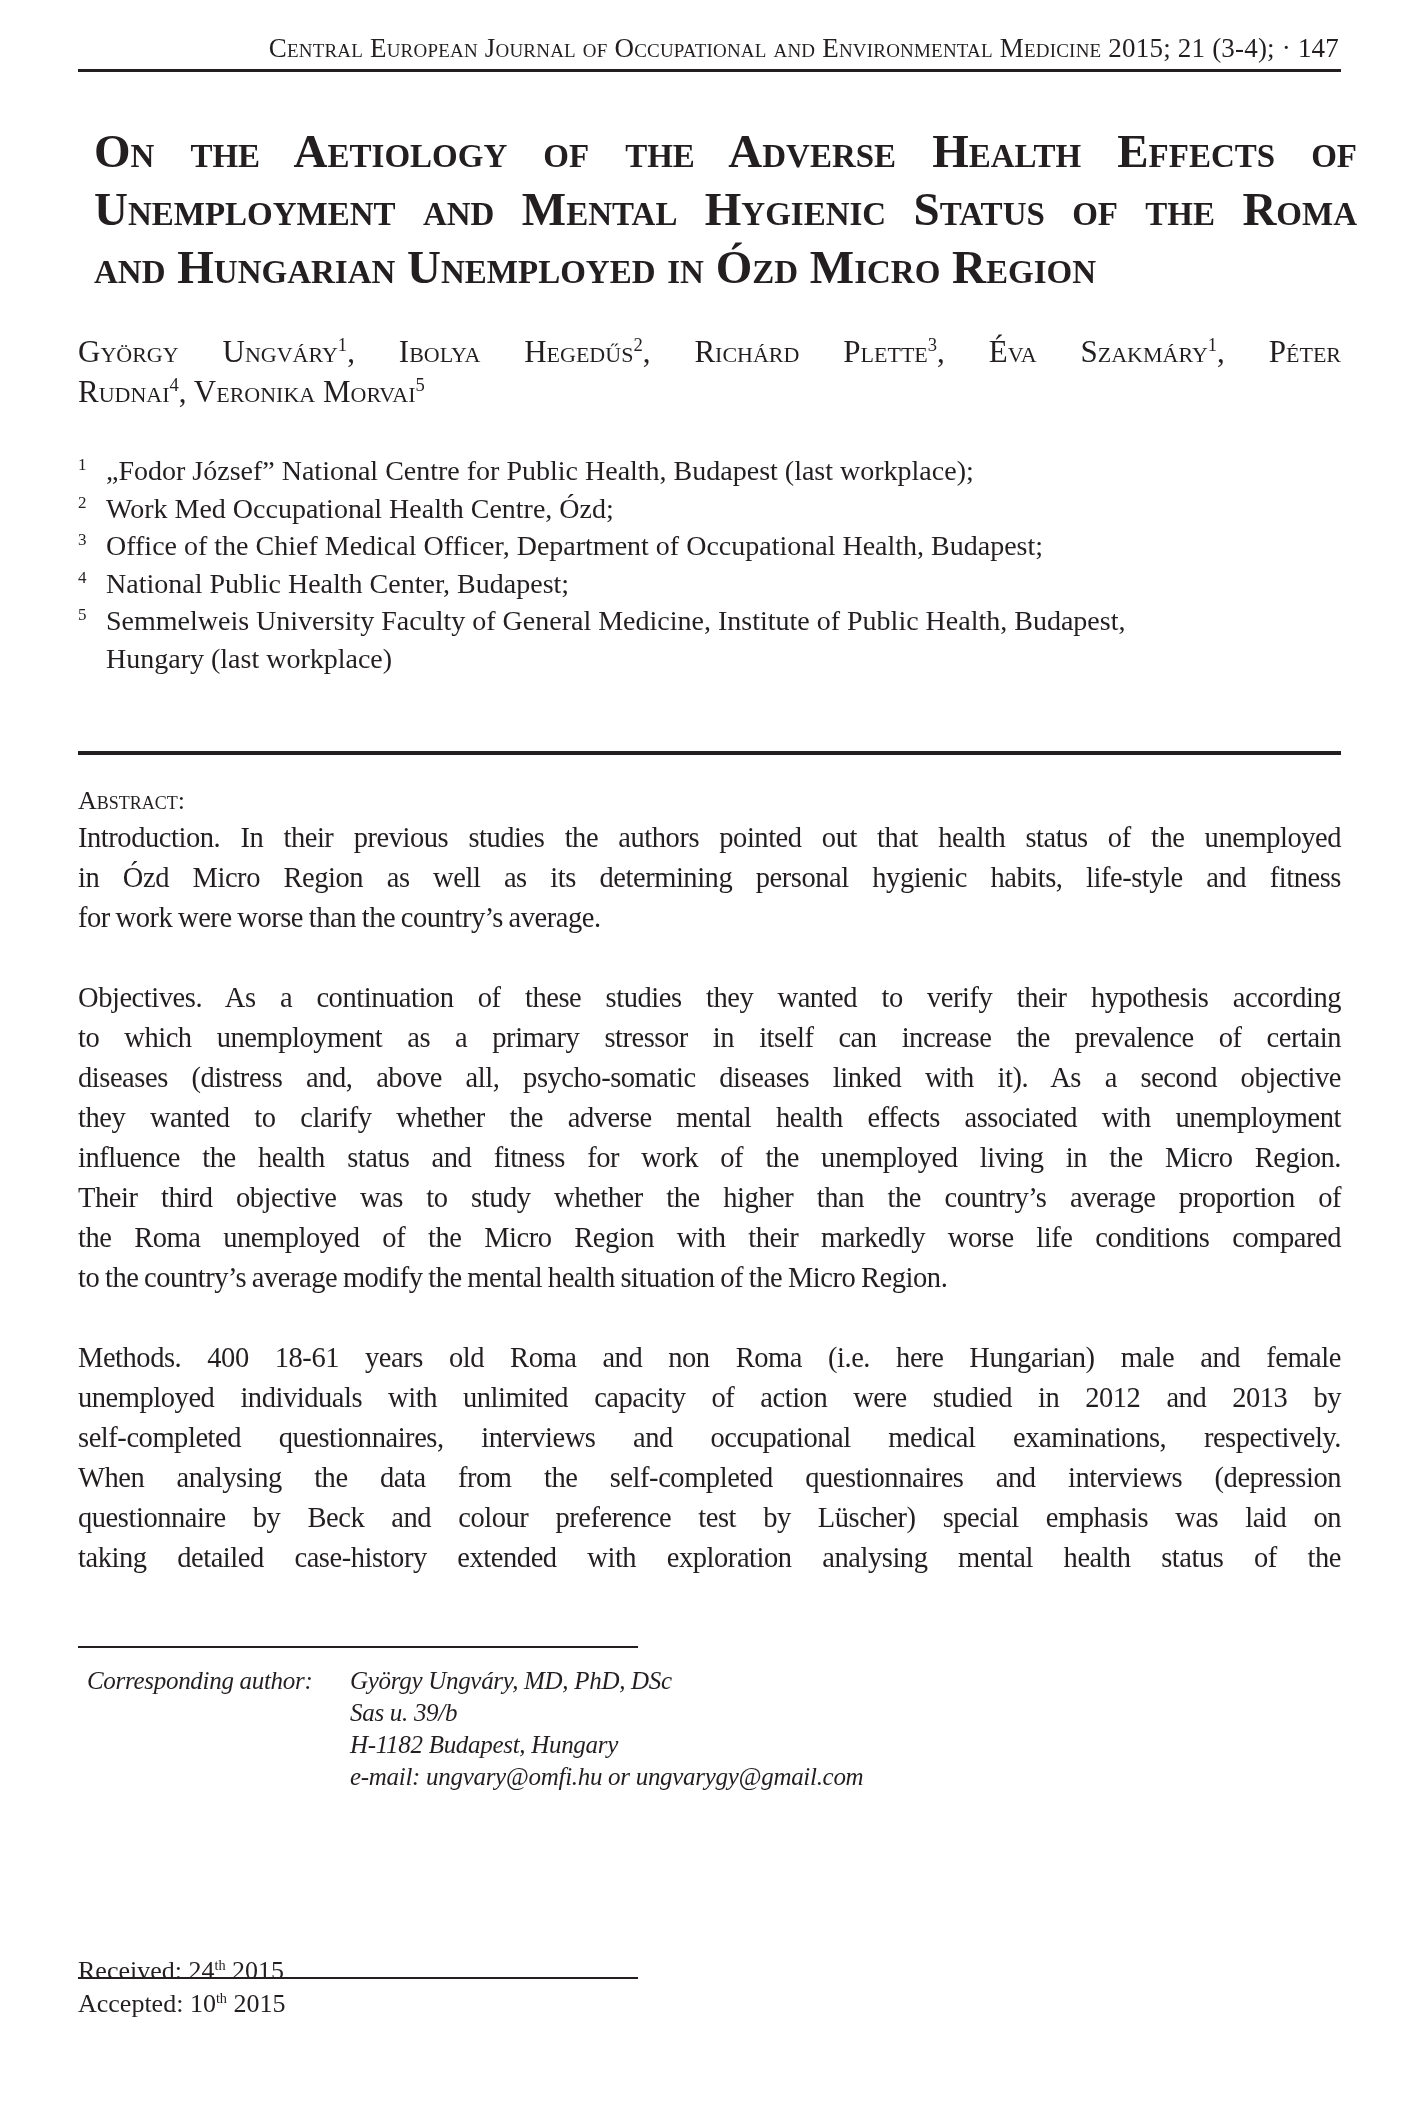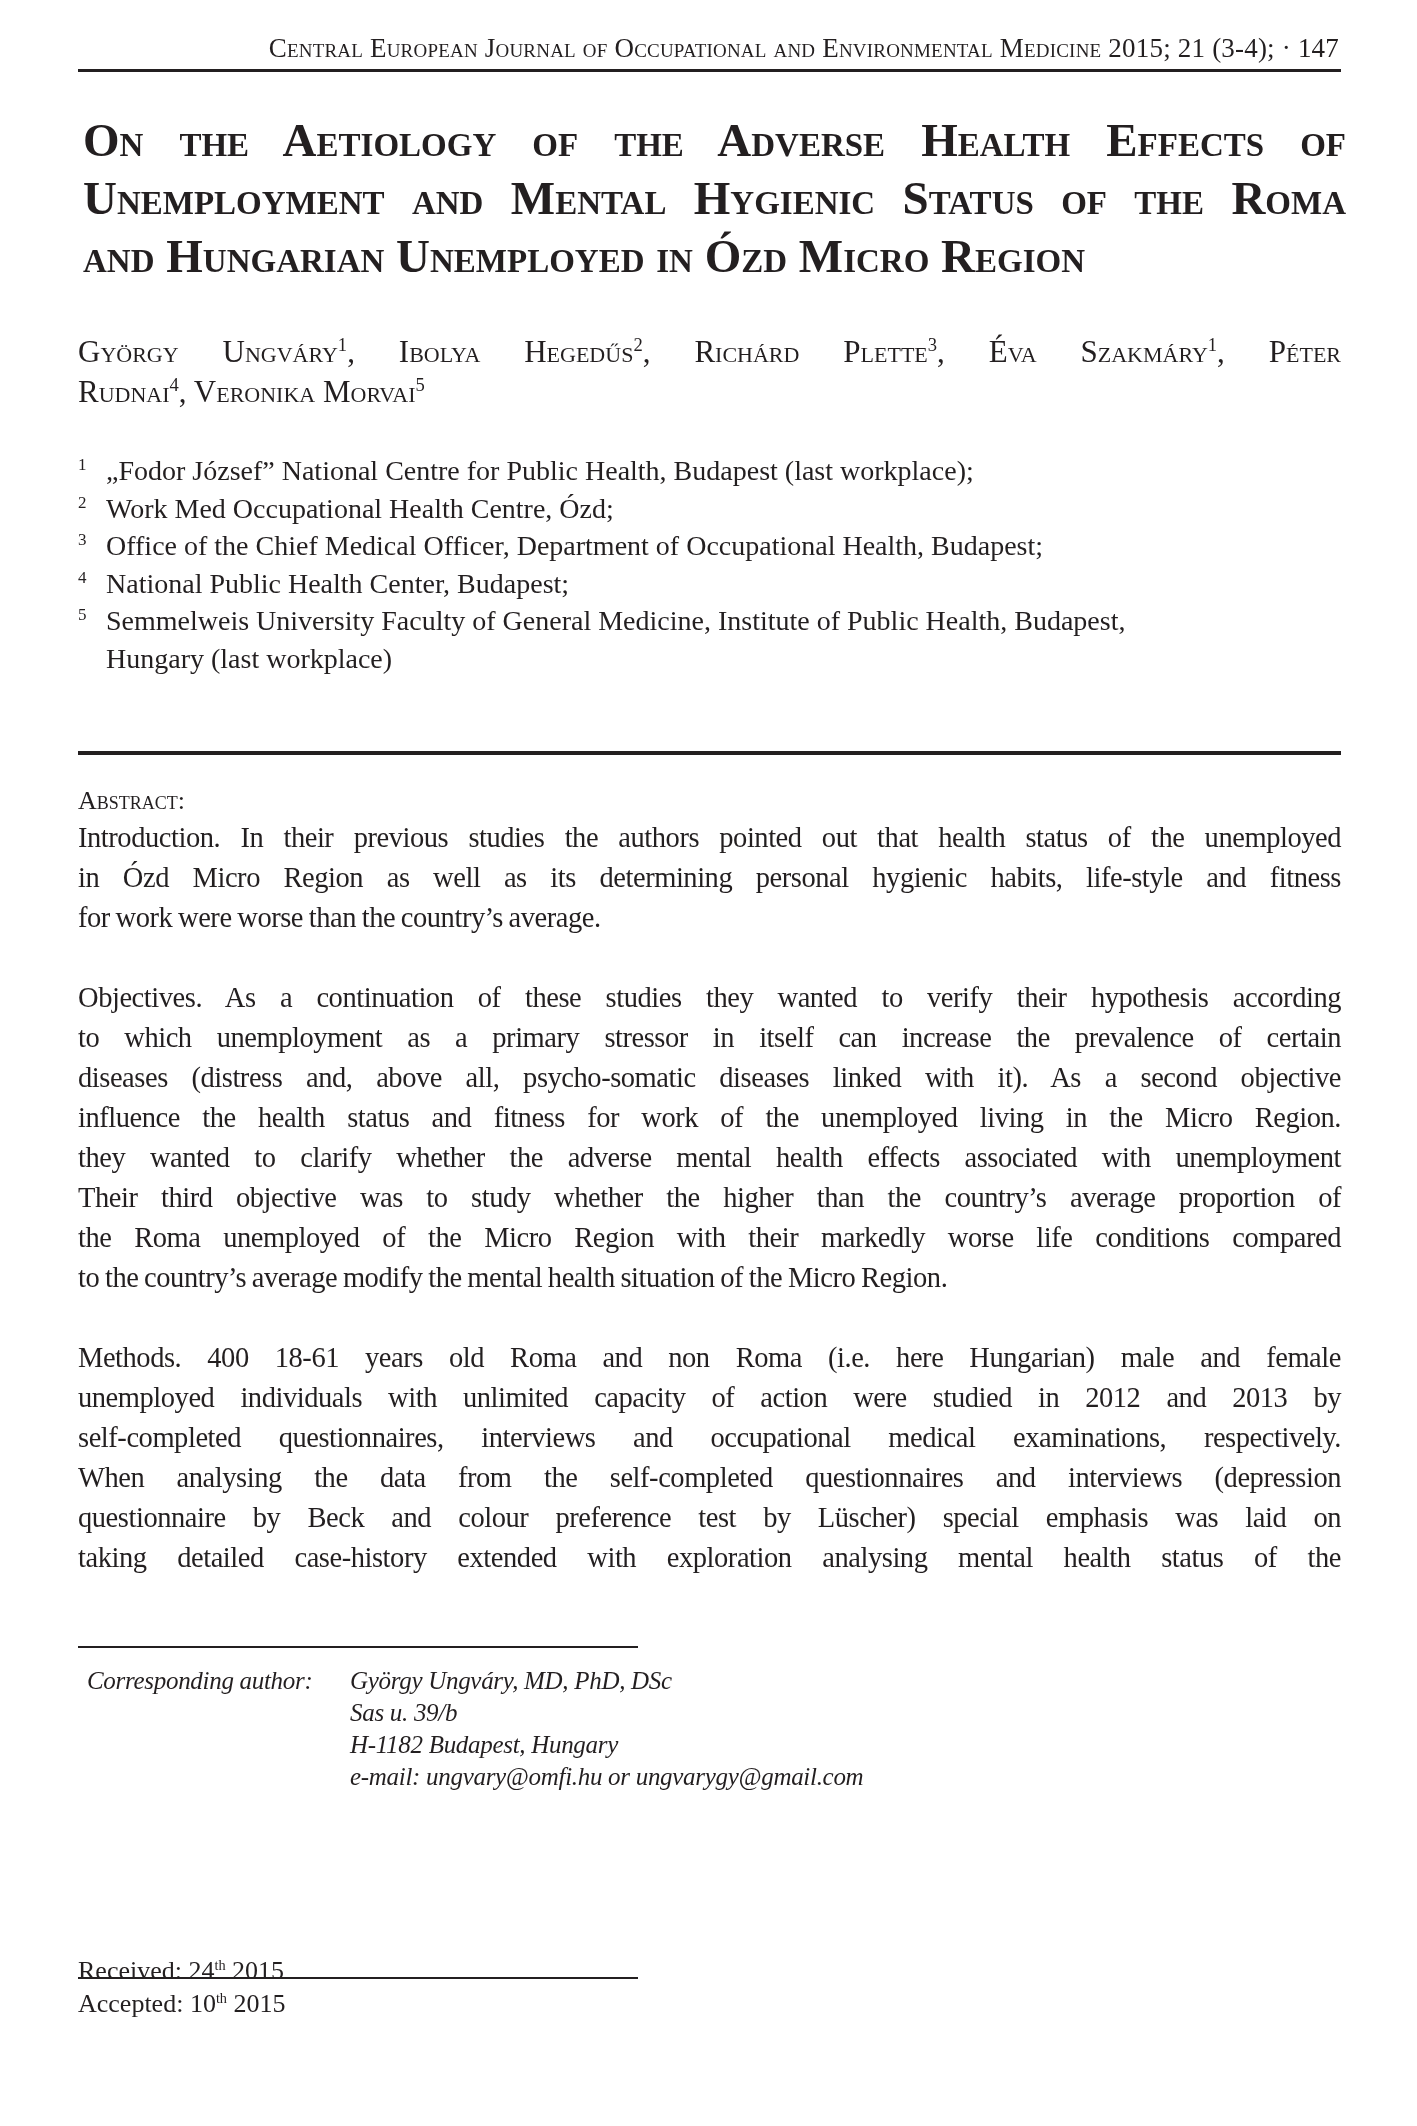--- a/index.html
+++ b/index.html
@@ -4,21 +4,21 @@
 <style>
   html, body { margin: 0; padding: 0; background: #ffffff; }
   body { width: 1417px; height: 2126px; position: relative; overflow: hidden;
          font-family: "Liberation Serif", "DejaVu Serif", serif; color: #231f20; }
   .page { position: absolute; left: 0; top: 0; width: 1417px; height: 2126px; }
 
   .running-head { position: absolute; left: 78px; right: 78px; top: 30px; height: 36px;
                   text-align: right; font-size: 27px; font-variant: small-caps; letter-spacing: 0.2px; line-height: 36px; }
   .head-rule { position: absolute; left: 78px; width: 1263px; top: 69px; height: 3px; background: #231f20; }
 
-  .title { position: absolute; left: 78px; width: 1263px; top: 106px; margin: 5px;
+  .title { position: absolute; left: 78px; width: 1263px; top: 106px; margin: 16px;
            font-weight: bold; font-size: 47px; line-height: 58px; font-variant: small-caps; }
   .title .tl { display: block; text-align: justify; text-align-last: justify; white-space: nowrap; }
   .title .tl.last { text-align-last: left; }
 
   .authors { position: absolute; left: 78px; width: 1263px; top: 322px; font-size: 31px; line-height: 40px; font-variant: small-caps; margin-top: 10px; }
   .authors .al { display: block; text-align: justify; text-align-last: justify; white-space: nowrap; }
   .authors .al.last { text-align-last: left; }
   sup { font-size: 60%; line-height: 0; vertical-align: 0.6em; font-variant: normal; }
 
   .affils { position: absolute; left: 78px; width: 1263px; top: 452px; font-size: 28px; line-height: 37.5px; }
@@ -98,22 +98,22 @@
   <div class="body-block" style="top:818px">
     <span class="bl">Introduction. In their previous studies the authors pointed out that health status of the unemployed</span>
     <span class="bl">in Ózd Micro Region as well as its determining personal hygienic habits, life-style and fitness</span>
     <span class="bl last">for work were worse than the country’s average.</span>
   </div>
 
   <div class="body-block" style="top:978px">
     <span class="bl">Objectives. As a continuation of these studies they wanted to verify their hypothesis according</span>
     <span class="bl">to which unemployment as a primary stressor in itself can increase the prevalence of certain</span>
     <span class="bl">diseases (distress and, above all, psycho-somatic diseases linked with it). As a second objective</span>
+    <span class="bl">they wanted to clarify whether the adverse mental health effects associated with unemployment</span>
     <span class="bl">influence the health status and fitness for work of the unemployed living in the Micro Region.</span>
-    <span class="bl">they wanted to clarify whether the adverse mental health effects associated with unemployment</span>
     <span class="bl">Their third objective was to study whether the higher than the country’s average proportion of</span>
     <span class="bl">the Roma unemployed of the Micro Region with their markedly worse life conditions compared</span>
     <span class="bl last">to the country’s average modify the mental health situation of the Micro Region.</span>
   </div>
 
   <div class="body-block" style="top:1338px">
     <span class="bl">Methods. 400 18-61 years old Roma and non Roma (i.e. here Hungarian) male and female</span>
     <span class="bl">unemployed individuals with unlimited capacity of action were studied in 2012 and 2013 by</span>
     <span class="bl">self-completed questionnaires, interviews and occupational medical examinations, respectively.</span>
     <span class="bl">When analysing the data from the self-completed questionnaires and interviews (depression</span>

